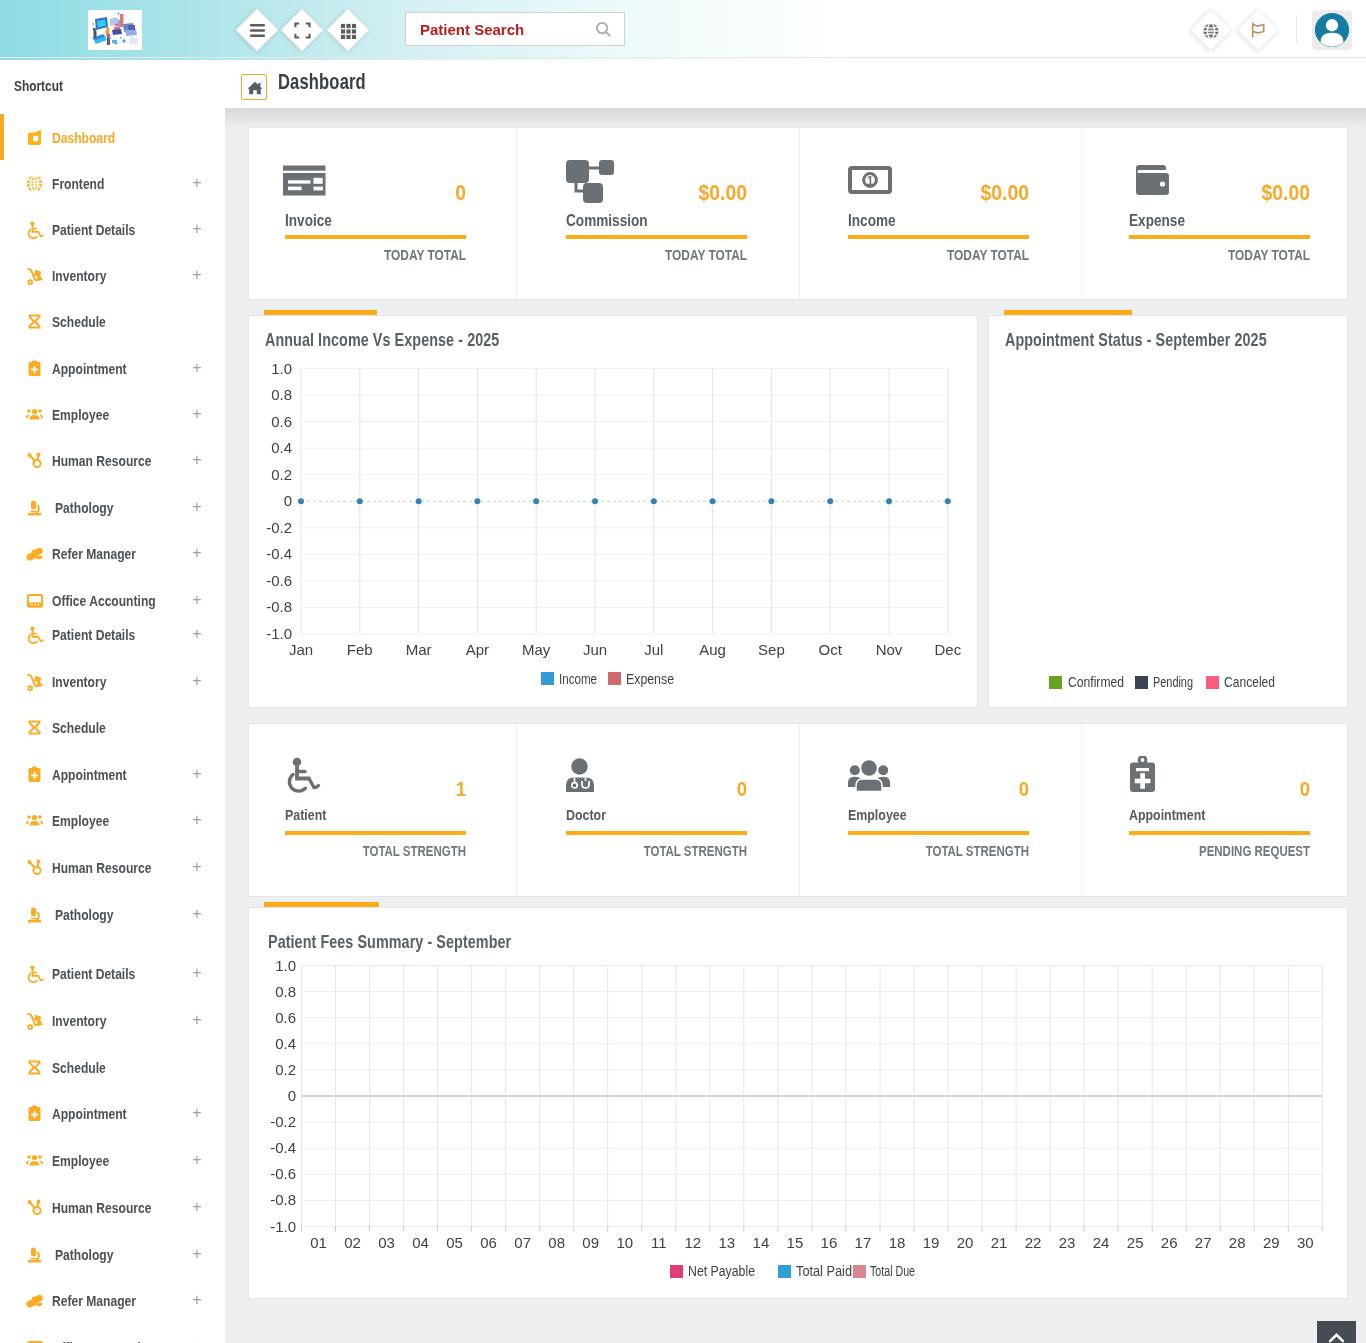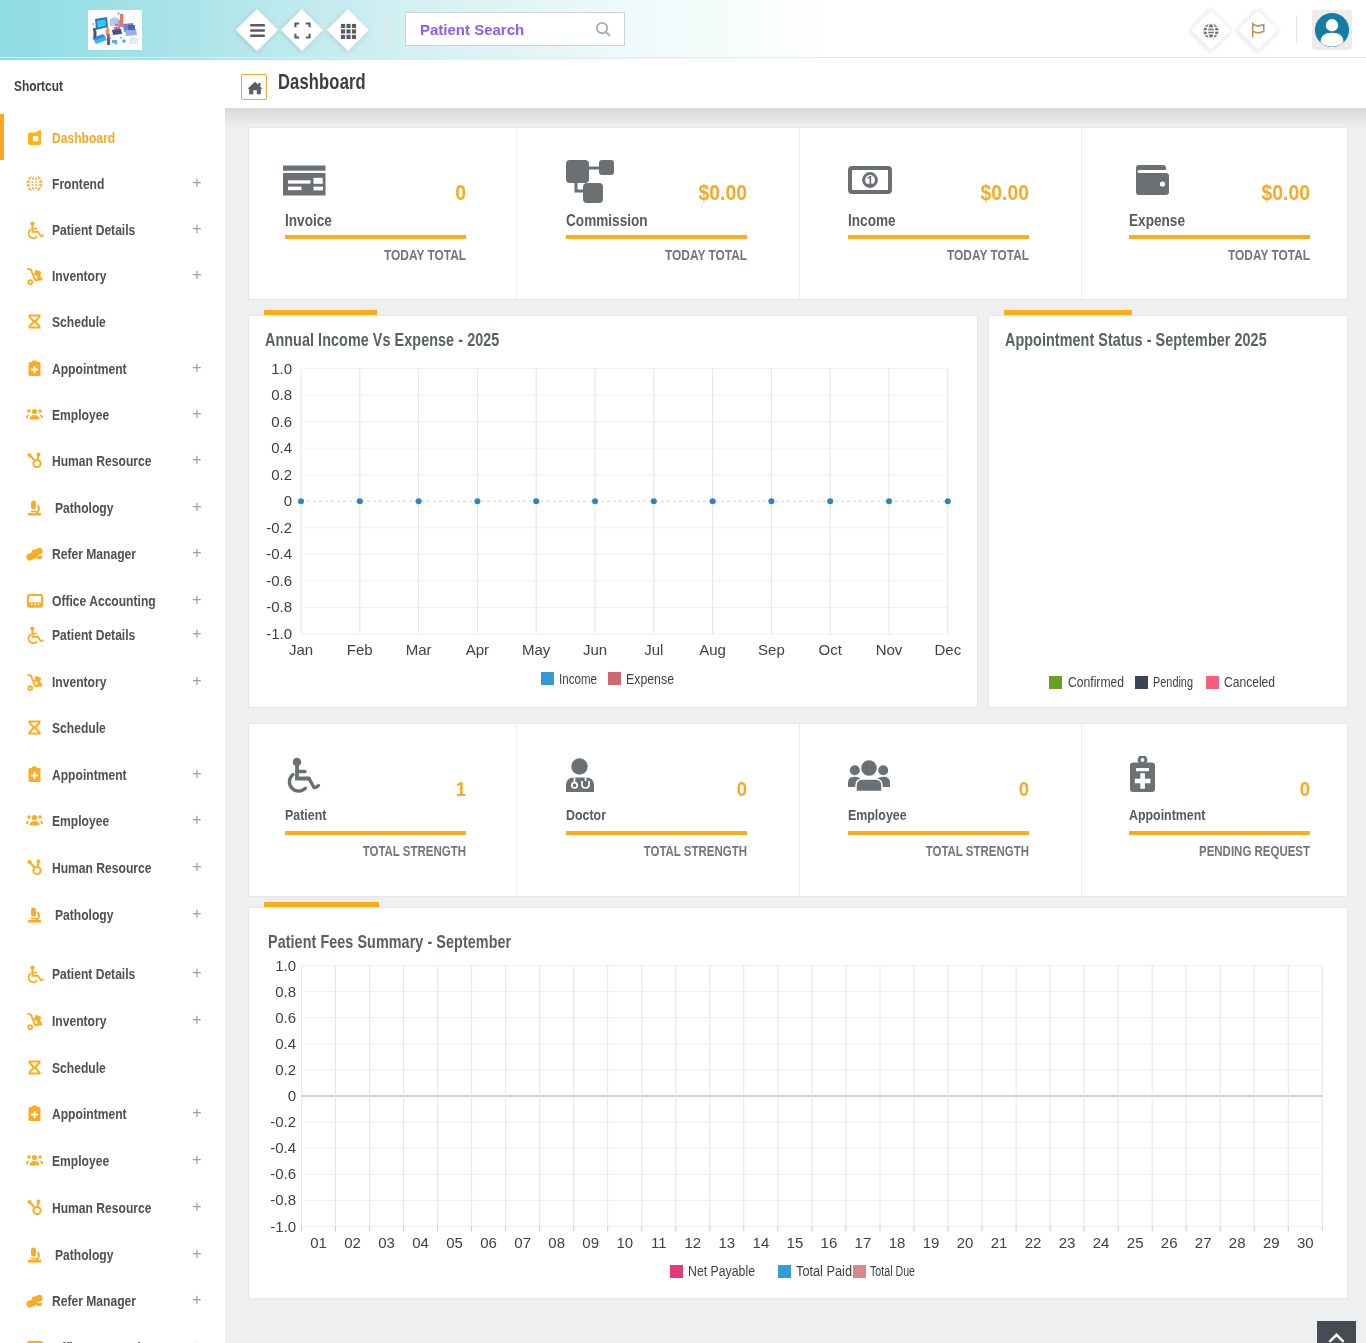--- a/index.html
+++ b/index.html
@@ -9,21 +9,21 @@
 .abs{position:absolute;}
 
 #header{position:absolute;top:0;left:0;width:1366px;height:60px;
  background:linear-gradient(to right,#8edce4 0%,#abe4e9 14%,#d4f0f2 30%,#effafa 46%,#ffffff 62%,#ffffff 100%);}
 #logo{position:absolute;left:88px;top:10px;width:54px;height:40px;background:#fff;}
 .diamond{position:absolute;width:30px;height:30px;background:#fff;transform:rotate(45deg);
  border:1px solid #f1f1f1;box-shadow:0 1px 5px rgba(0,0,0,0.14);}
 .dicon{position:absolute;width:18px;height:18px;}
 .hdiv{position:absolute;top:15px;width:1px;height:28px;background:#e3e3e3;}
 #search{position:absolute;left:405px;top:12px;width:220px;height:34px;border:1px solid #cdd2d6;background:#fff;}
-#search span{position:absolute;left:14px;top:8px;font-size:15px;color:#8b5cf6;font-weight:bold;}
+#search span{position:absolute;left:14px;top:8px;font-size:15px;color:#b91c1c;font-weight:bold;}
 #avatar{position:absolute;left:1312px;top:10px;width:40px;height:40px;background:#ececec;border-radius:4px;}
 
 #crumb{position:absolute;left:225px;top:60px;width:1141px;height:48px;background:#fff;}
 #homebtn{position:absolute;left:16px;top:14px;width:26px;height:26px;border:1px solid #f3a72e;border-radius:2px;background:#fdfdfd;}
 #crumb h1{position:absolute;left:53px;top:10px;font-size:21.5px;color:#3a3f44;font-weight:bold;letter-spacing:0.2px;transform:scaleX(0.77);transform-origin:left center;}
 #maingrad{position:absolute;left:225px;top:108px;width:1141px;height:20px;
  background:linear-gradient(#d6d8da,#edeff1);}
 
 #sidebar{position:absolute;left:0;top:60px;width:225px;height:1283px;background:#fff;overflow:hidden;}
 #shortcut{position:absolute;left:14px;top:17.5px;font-size:14.5px;font-weight:bold;color:#3d4246;transform:scaleX(0.82);transform-origin:left center;}

